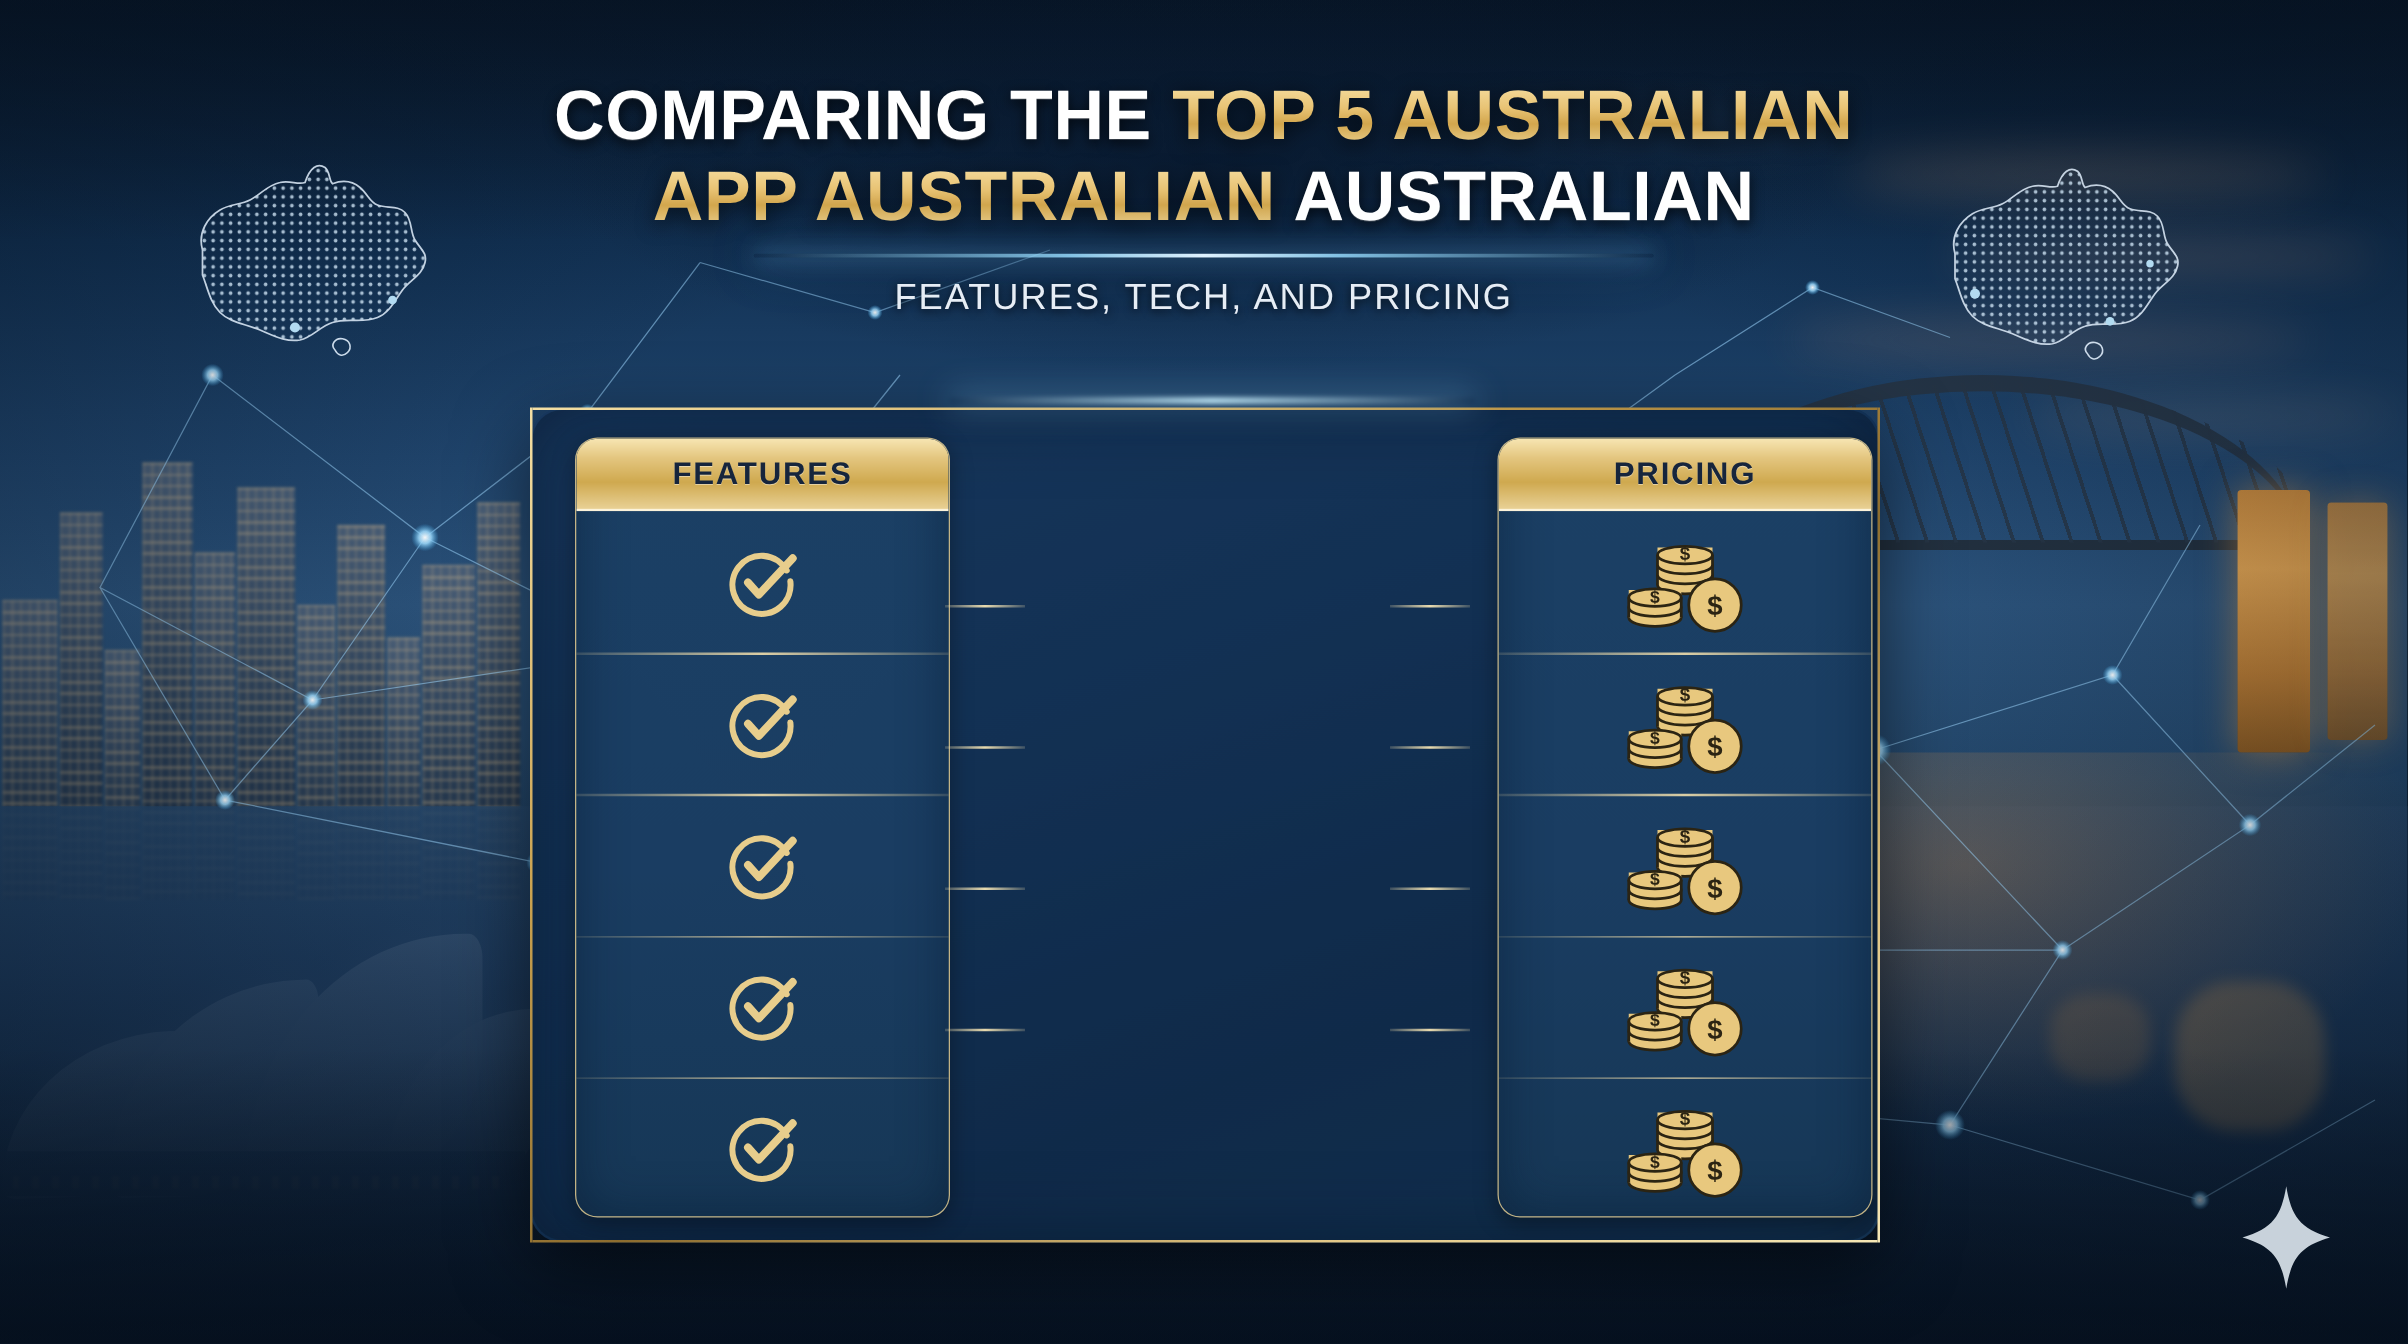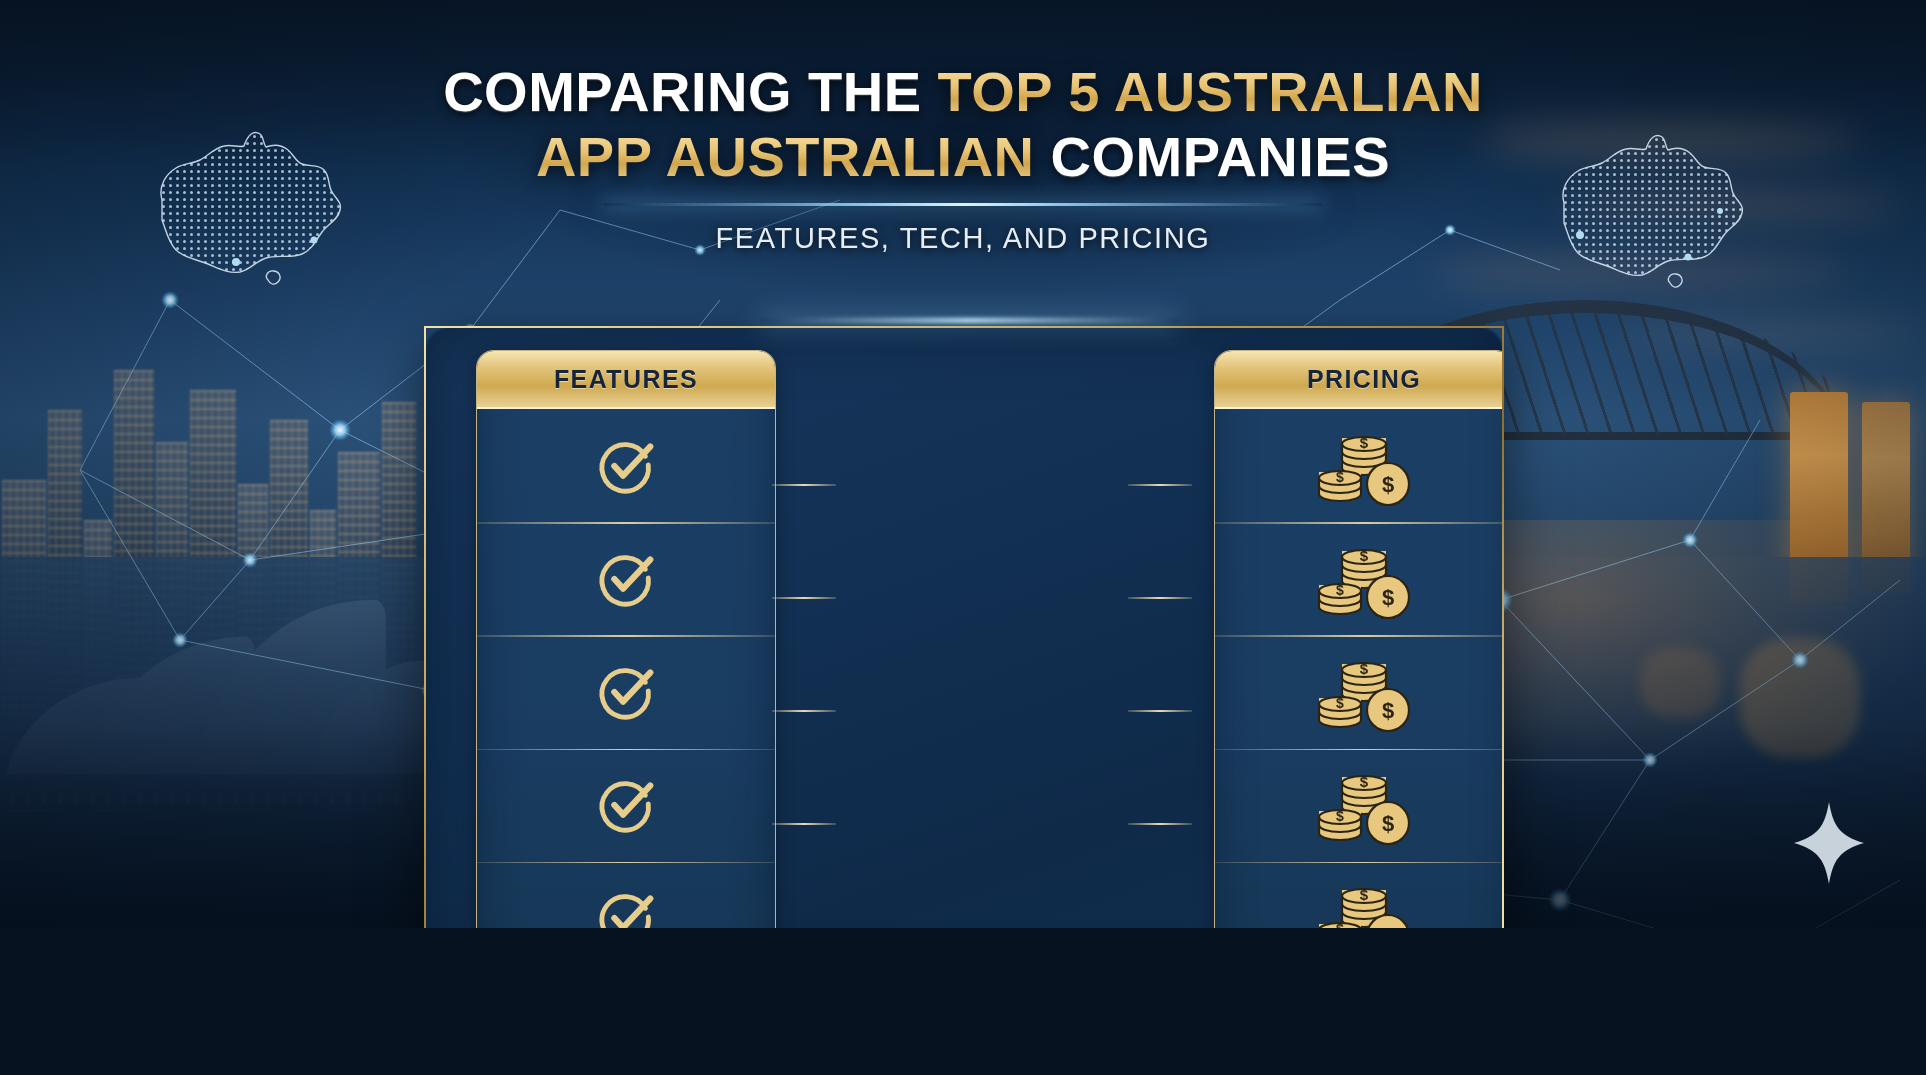--- a/index.html
+++ b/index.html
@@ -1,19 +1,19 @@
 <!DOCTYPE html>
 <html><head>
 <meta charset="utf-8">
 <style>
   * { margin:0; padding:0; box-sizing:border-box; }
   html,body { width:1926px; height:1075px; overflow:hidden; background:#06121f; }
   body { font-family:"Liberation Sans", sans-serif; }
 
-  #stage { position:relative; width:1926px; height:928px; overflow:hidden;padding-left:36px; }
+  #stage { position:relative; width:1926px; height:1075px; overflow:hidden;padding-left:36px; }
 
   
   .bg-base{position:absolute;inset:0;
     background:
       linear-gradient(180deg,#0a1c33 0%,#123255 18%,#20456d 34%,#2b527a 45%,#24486c 58%,#17324f 72%,#0d2138 88%,#081727 100%);
   }
   .bg-sky{position:absolute;left:0;top:0;width:100%;height:46%;
     background:
       radial-gradient(ellipse 55% 70% at 82% 38%, rgba(226,164,120,.42), rgba(226,164,120,0) 62%),
       radial-gradient(ellipse 40% 50% at 94% 30%, rgba(244,196,150,.33), rgba(244,196,150,0) 65%),
@@ -88,21 +88,21 @@
   .map-left{left:118px;top:112px;}
   .map-right{left:1520px;top:115px;}
 
   
   .card{position:absolute;left:424px;top:326px;width:1080px;height:668px;z-index:25;
     border-radius:26px;
     background:linear-gradient(160deg,#17365c 0%,#123053 38%,#0f2a49 70%,#12304f 100%);
     border:2px solid;
     border-image:linear-gradient(150deg,#f4dfa4 0%,#caa250 30%,#8d6d2f 55%,#e3c887 80%,#f6e7b5 100%) 1;
     box-shadow:0 18px 60px rgba(0,0,0,.55), inset 0 0 60px rgba(4,16,32,.5);}
-  .card-inner{position:absolute;inset:0;border-radius:24px;overflow:hidden;margin-left:16px;}
+  .card-inner{position:absolute;inset:0;border-radius:24px;overflow:hidden;}
 
   .col{position:absolute;top:22px;width:300px;height:624px;border-radius:18px;
     background:linear-gradient(180deg,#1b4065 0%,#1a3d62 55%,#163756 100%);
     border:1.5px solid rgba(226,201,140,.85);
     box-shadow:inset 0 0 40px rgba(5,20,40,.45), 0 4px 18px rgba(0,0,0,.35);
     overflow:hidden;}
   .col-features{left:34px;}
   .col-tech{left:390px;}
   .col-pricing{left:772px;}
 
@@ -303,21 +303,21 @@
     <circle cx="60" cy="120" r="4" fill="#bfe9ff"></circle>
     <circle cx="168" cy="142" r="3.5" fill="#bfe9ff"></circle>
     <circle cx="200" cy="96" r="3" fill="#bfe9ff"></circle>
   </svg>
 
   <div class="header">
     <div class="title-l">
       <span class="w">COMPARING THE </span><span class="g">TOP 5 AUSTRALIAN</span>
     </div>
     <div class="title-l title-row2">
-      <span class="g">APP AUSTRALIAN </span><span class="w">COMPANIES</span>
+      <span class="g">APP AUSTRALIAN </span><span class="w">AUSTRALIAN</span>
     </div>
     <div class="glowline"></div>
     <div class="subtitle">FEATURES, TECH, AND PRICING</div>
   </div>
 
   <div class="card">
     <div class="card-inner">
 
       <div class="connector" style="left:330px;width:64px;top:156px;"></div>
       <div class="connector" style="left:330px;width:64px;top:269px;"></div>

